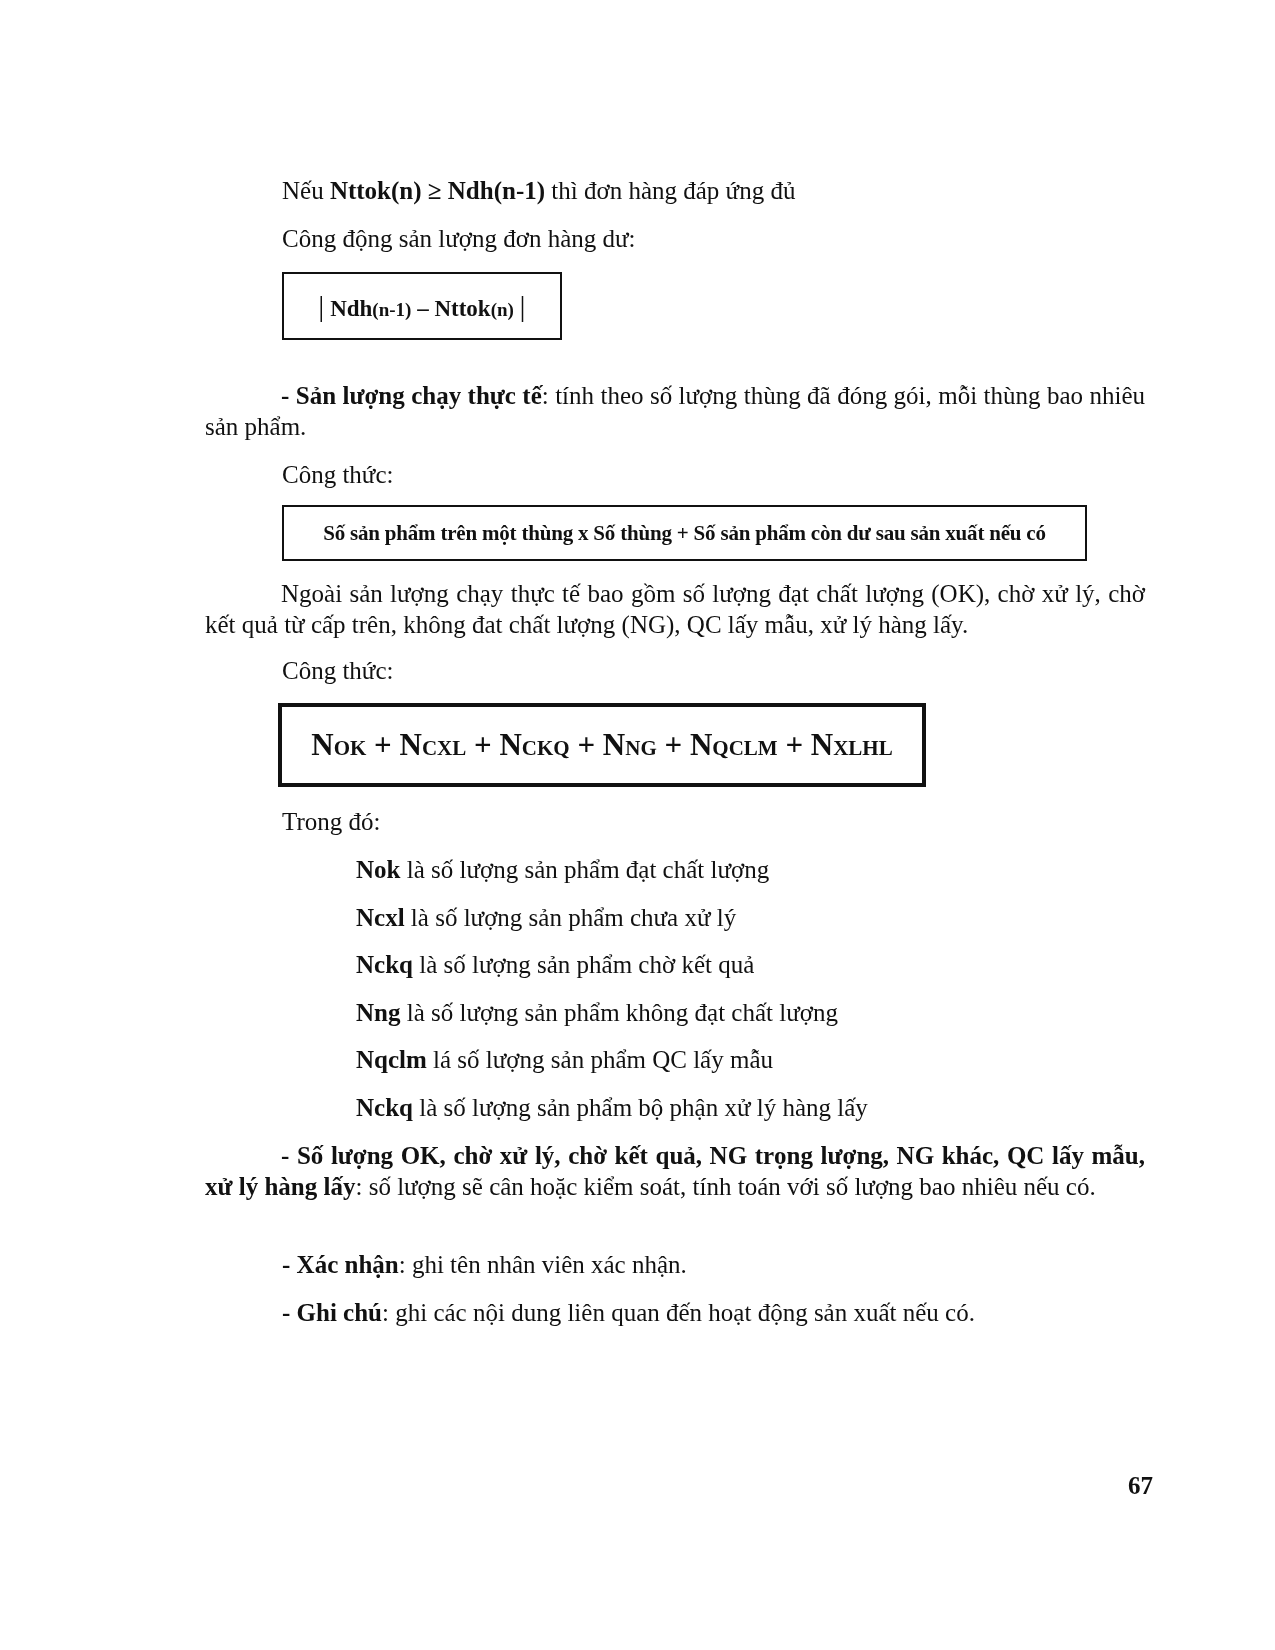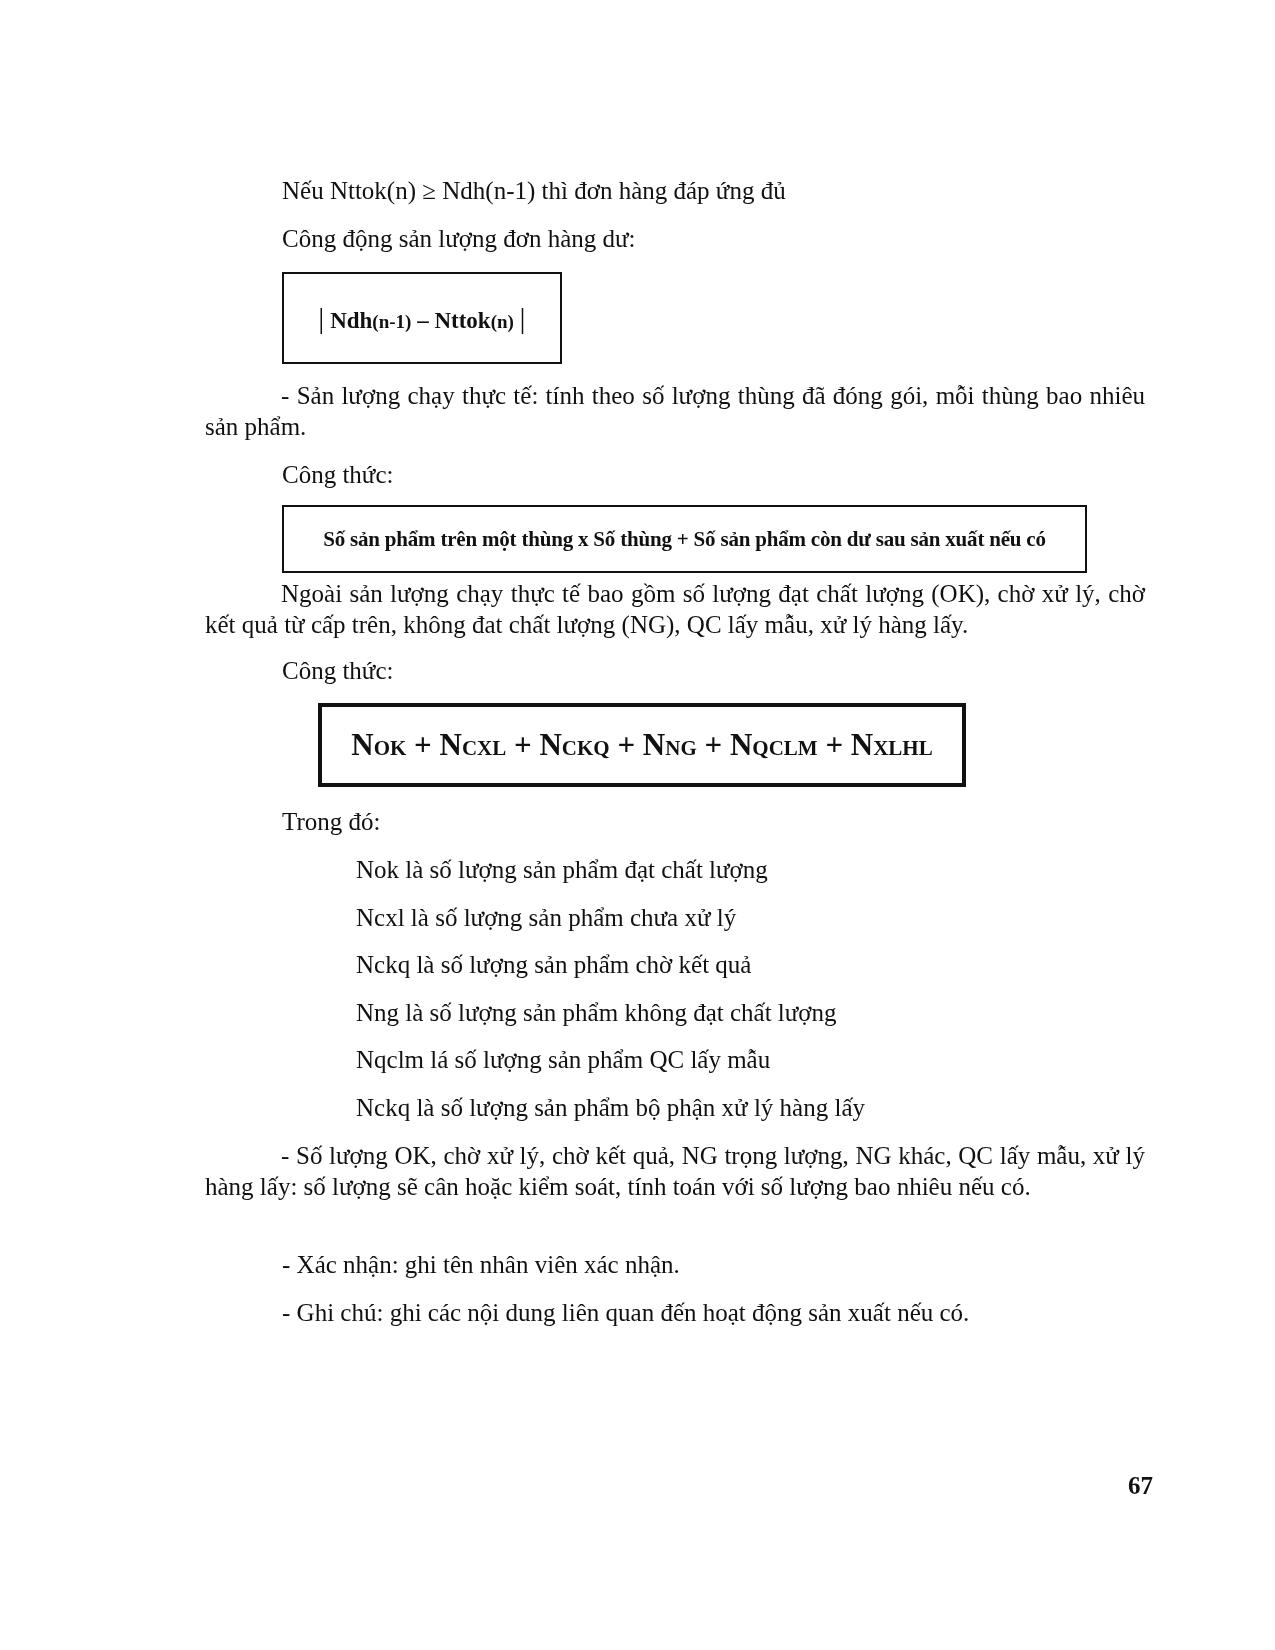--- a/index.html
+++ b/index.html
@@ -5,58 +5,58 @@
     html, body { margin: 0; padding: 0; background: #ffffff; }
     body {
       width: 1275px; height: 1650px; position: relative; overflow: hidden;
       font-family: "Liberation Serif", "DejaVu Serif", serif;
       color: #111111;
     }
     .page { position: absolute; left: 0; top: 0; width: 1275px; height: 1650px; }
     .line { position: absolute; font-size: 25px; line-height: 30px; white-space: nowrap; }
     .para { position: absolute; font-size: 25px; line-height: 31px; text-align: justify; }
     .indent { text-indent: 76px; }
-    b { font-weight: normal; }
+    b { font-weight: bold; }
     .box { position: absolute; border: 2px solid #111; box-sizing: border-box;
            display: flex; align-items: center; justify-content: center; }
-    .box.thick { border-width: 4px; margin-left: 40px; }
+    .box.thick { border-width: 4px; }
     .formula1 { font-weight: bold; font-size: 23px; }
     .formula1 .sm { font-size: 19px; }
     .formula1 .bar { font-weight: normal; font-size: 30px; }
     .formula2 { font-weight: bold; font-size: 21px; letter-spacing: -0.2px; }
     .formula3 { font-weight: bold; font-size: 31px; }
     .formula3 .sub { font-size: 21px; }
     .pagenum { position: absolute; font-size: 25px; font-weight: bold; }
   </style>
 </head>
 <body>
 
 <div class="page">
 
   <div class="line" style="left:282px; top:176px;">
     <span>Nếu </span><b>Nttok(n)</b><b> ≥ </b><b>Ndh(n-1)</b><span> thì đơn hàng đáp ứng đủ</span>
   </div>
 
   <div class="line" style="left:282px; top:224px;">Công động sản lượng đơn hàng dư:</div>
 
-  <div class="box" style="left:282px; top:272px; width:280px; height:92px;text-align:right;">
+  <div class="box" style="left:282px; top:272px; width:280px; height:68px;text-align:right;">
     <span class="formula1">
       <span class="bar">|</span>
       <span>Ndh</span><span class="sm">(n-1)</span><span> – </span><span>Nttok</span><span class="sm">(n)</span>
       <span class="bar">|</span>
     </span>
   </div>
 
   <div class="para indent" style="left:205px; top:380px; width:940px;">
     <b>- </b><b>Sản lượng chạy thực tế</b><span>: tính theo số lượng thùng đã đóng gói, mỗi thùng bao nhiêu sản phẩm.</span>
   </div>
 
   <div class="line" style="left:282px; top:460px;">Công thức:</div>
 
-  <div class="box" style="left:282px; top:505px; width:805px; height:68px;">
+  <div class="box" style="left:282px; top:505px; width:805px; height:56px;">
     <span class="formula2">Số sản phẩm trên một thùng x Số thùng + Số sản phẩm còn dư sau sản xuất nếu có</span>
   </div>
 
   <div class="para indent" style="left:205px; top:578px; width:940px;">Ngoài sản lượng chạy thực tế bao gồm số lượng đạt chất lượng (OK), chờ xử lý, chờ kết quả từ cấp trên, không đat chất lượng (NG), QC lấy mẫu, xử lý hàng lấy.</div>
 
   <div class="line" style="left:282px; top:656px;">Công thức:</div>
 
   <div class="box thick" style="left:278px; top:703px; width:648px; height:84px;">
     <span class="formula3">
       <span>N</span><span class="sub">OK</span><span> + </span><span>N</span><span class="sub">CXL</span><span> + </span><span>N</span><span class="sub">CKQ</span><span> + </span><span>N</span><span class="sub">NG</span><span> + </span><span>N</span><span class="sub">QCLM</span><span> + </span><span>N</span><span class="sub">XLHL</span>

